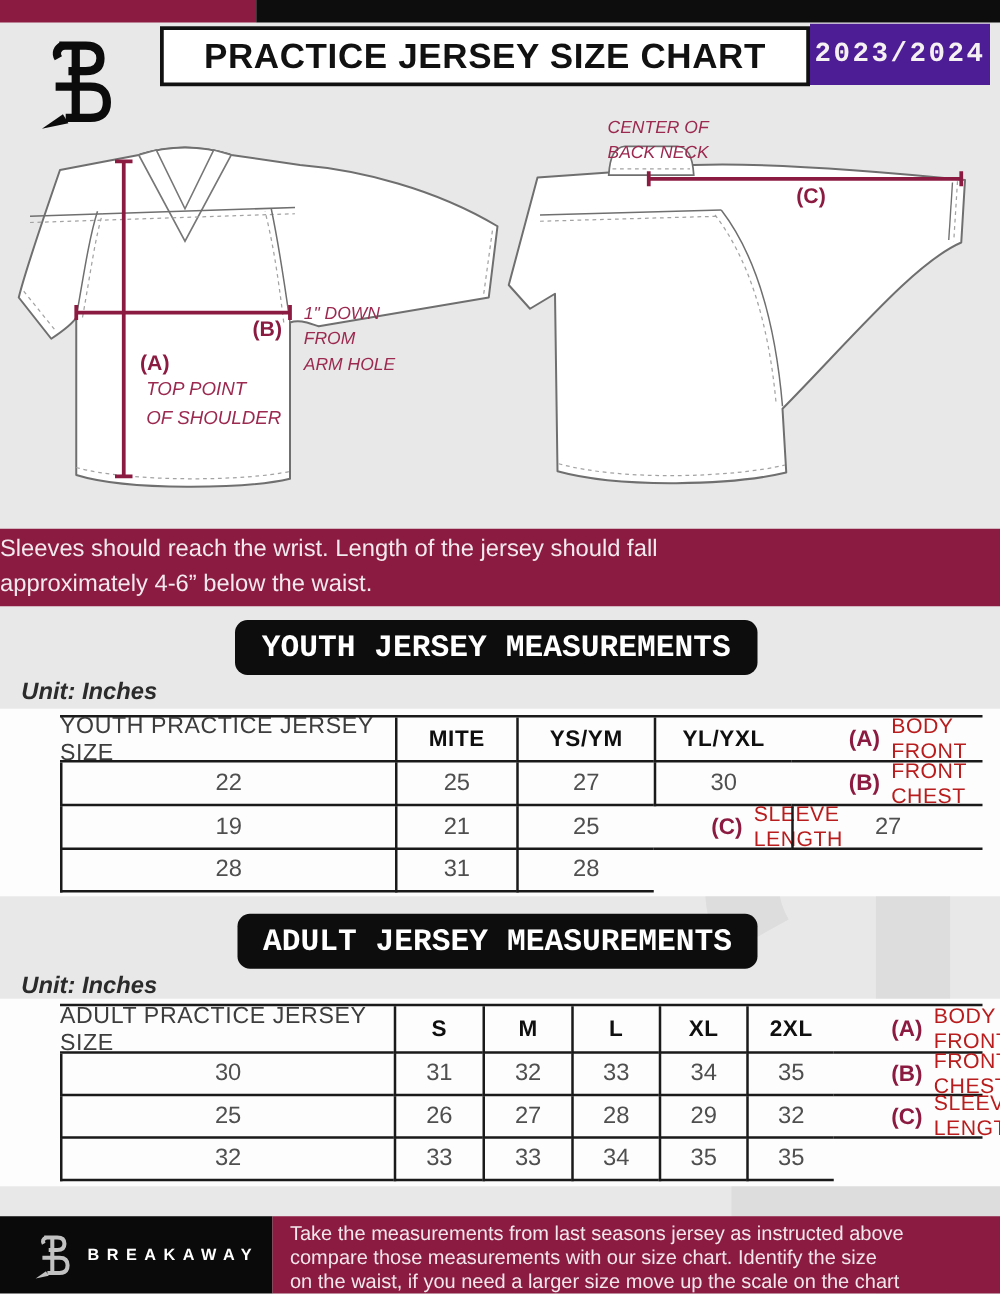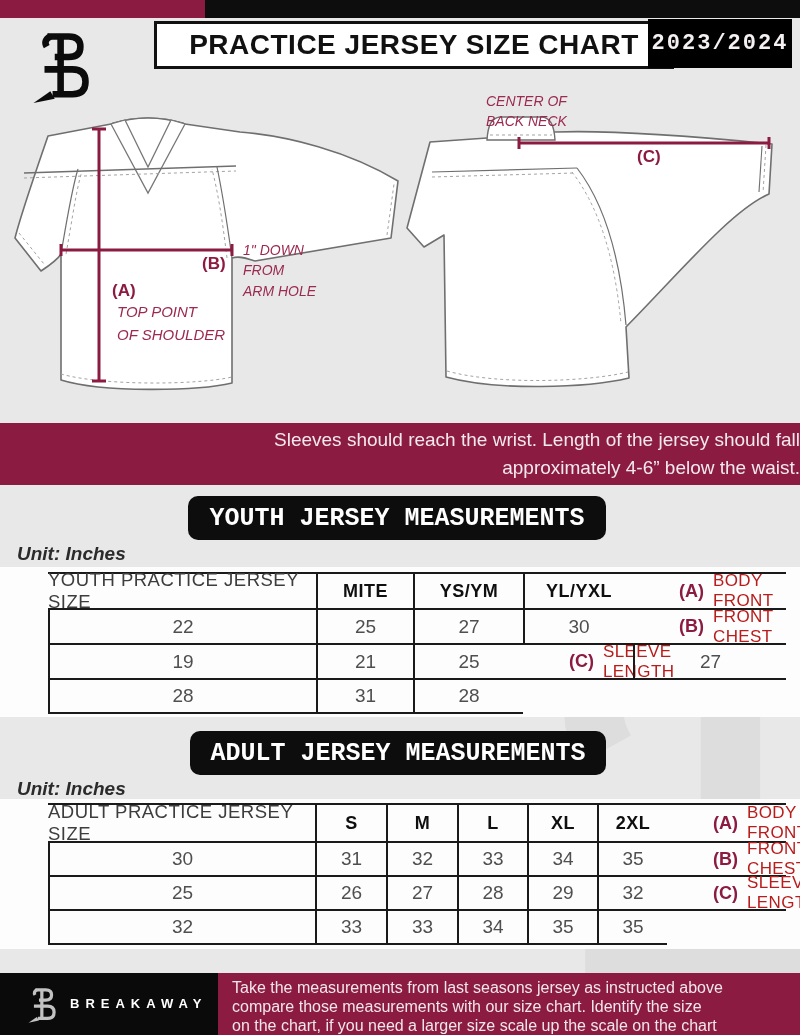--- a/index.html
+++ b/index.html
@@ -7,34 +7,34 @@
         font-family:"Liberation Sans",sans-serif;margin:0 auto;}
   .abs{position:absolute;}
 
   
   .strip-maroon{left:0;top:0;width:205px;height:18px;background:#8C1B41;}
   .strip-black{left:205px;top:0;width:595px;height:18px;background:#0D0D0D;}
 
   
   .logo-header{left:28px;top:24px;width:74px;height:82px;color:#0b0b0b;}
   .title-box{left:128px;top:21px;width:520px;height:48px;background:#fff;border:3px solid #111;
-             box-sizing:border-box;display:flex;align-items:center;justify-content:center;margin-left:26px;}
+             box-sizing:border-box;display:flex;align-items:center;justify-content:center;}
   .title-box h1{margin:0;font-size:28px;font-weight:bold;letter-spacing:.5px;color:#111;}
-  .season-box{left:648px;top:19px;width:144px;height:49px;background:#000000;display:flex;
+  .season-box{left:648px;top:19px;width:144px;height:49px;background:#4c1d95;display:flex;
               align-items:center;justify-content:center;font-family:"Liberation Mono",monospace;
               font-weight:bold;font-size:22px;letter-spacing:2px;color:#F5F0F2;}
 
   
   .marker{font-weight:bold;font-size:17px;color:#8C1B41;}
   .dnote{font-style:italic;font-size:14px;line-height:1.45;color:#9B2950;}
   .dnote.big{font-size:15px;line-height:1.5;}
 
   
   .note-banner{left:0;top:423px;width:800px;height:62px;background:#8C1B41;display:flex;
-               flex-direction:column;align-items:flex-end;justify-content:center;}
+               flex-direction:column;align-items:flex-start;justify-content:center;}
   .note-banner div{color:#F2E9EE;font-size:19px;line-height:28px;}
 
   
   .pill{height:44px;background:#0D0D0D;border-radius:10px;display:flex;align-items:center;
         justify-content:center;color:#fff;font-family:"Liberation Mono",monospace;
         font-weight:bold;font-size:25px;letter-spacing:0;white-space:nowrap;}
   .unit{left:17px;width:800px;text-align:left;font-style:italic;font-weight:bold;
         font-size:19px;color:#2B2B2B;}
 
   
@@ -240,20 +240,20 @@
     <div class="cell vline val">33</div>
     <div class="cell vline val">34</div>
     <div class="cell vline val">35</div>
     <div class="cell vline val">35</div>
   </div>
 
   <div class="abs footer-black"></div>
   <div class="abs footer-maroon">
     <div>Take the measurements from last seasons jersey as instructed above</div>
     <div>compare those measurements  with our size chart. Identify the size</div>
-    <div>on the chart, if you need a larger size scale up the scale on the chart</div>
+    <div>on the waist, if you need a larger size move up the scale on the chart</div>
   </div>
   <svg class="abs logo-footer" viewBox="0 0 100 112">
     <use href="#bk-logo"></use>
   </svg>
   <div class="abs brand-text">BREAKAWAY</div>
 
 </div>
 
 </body></html>

